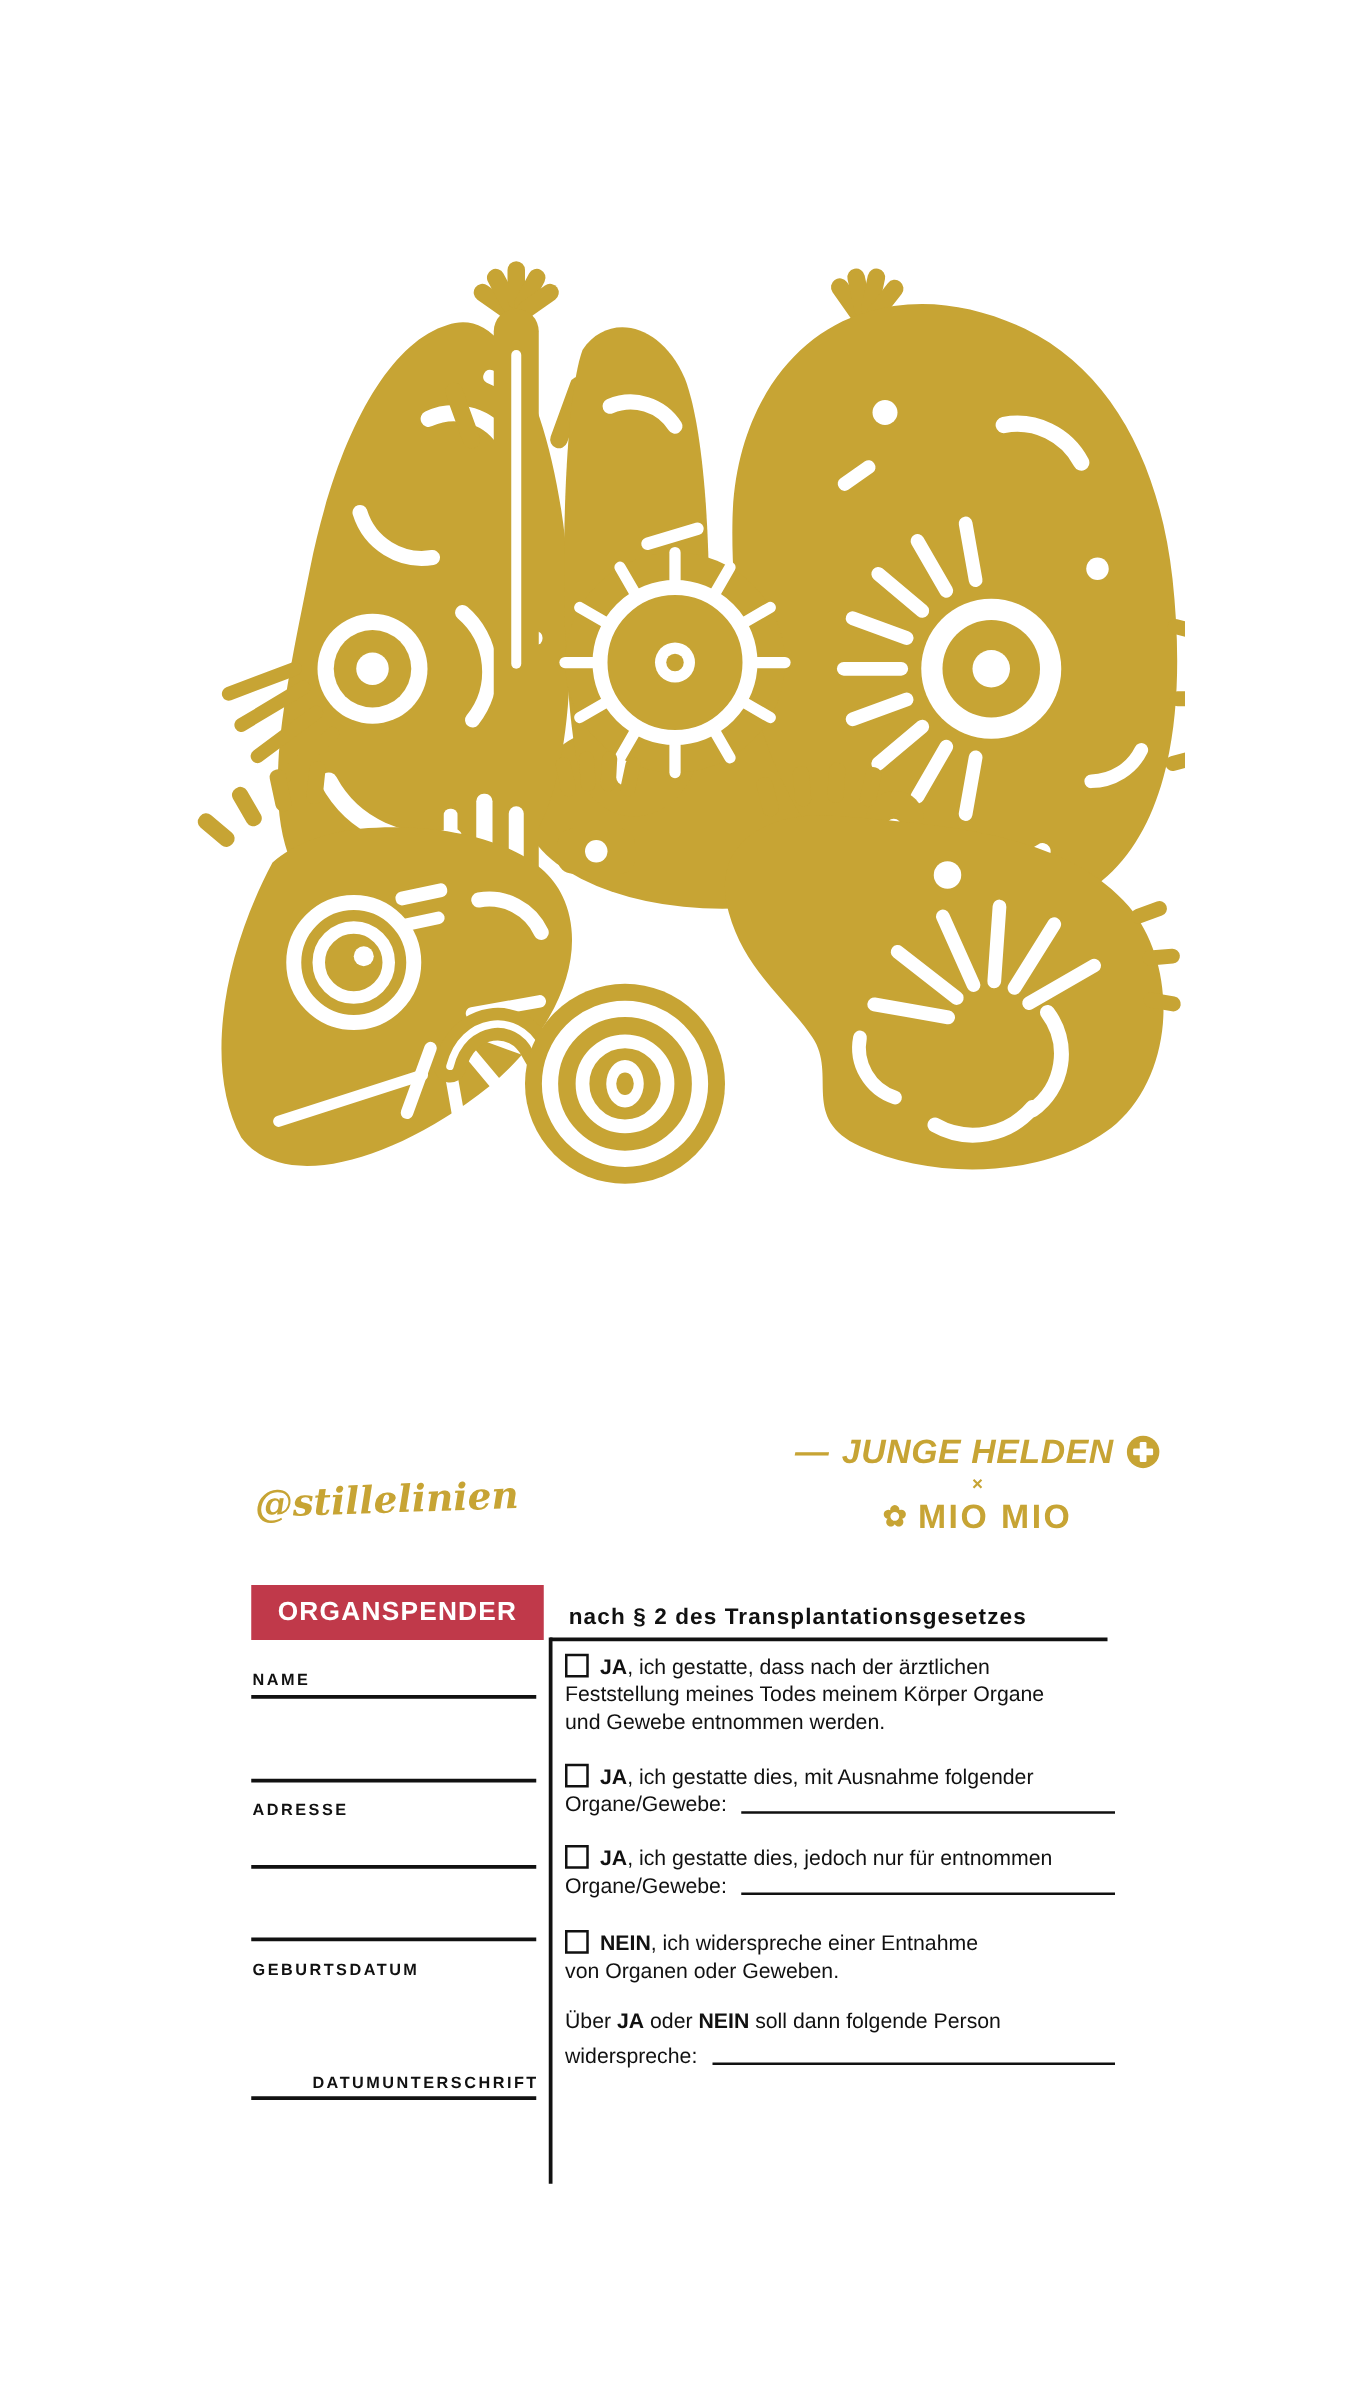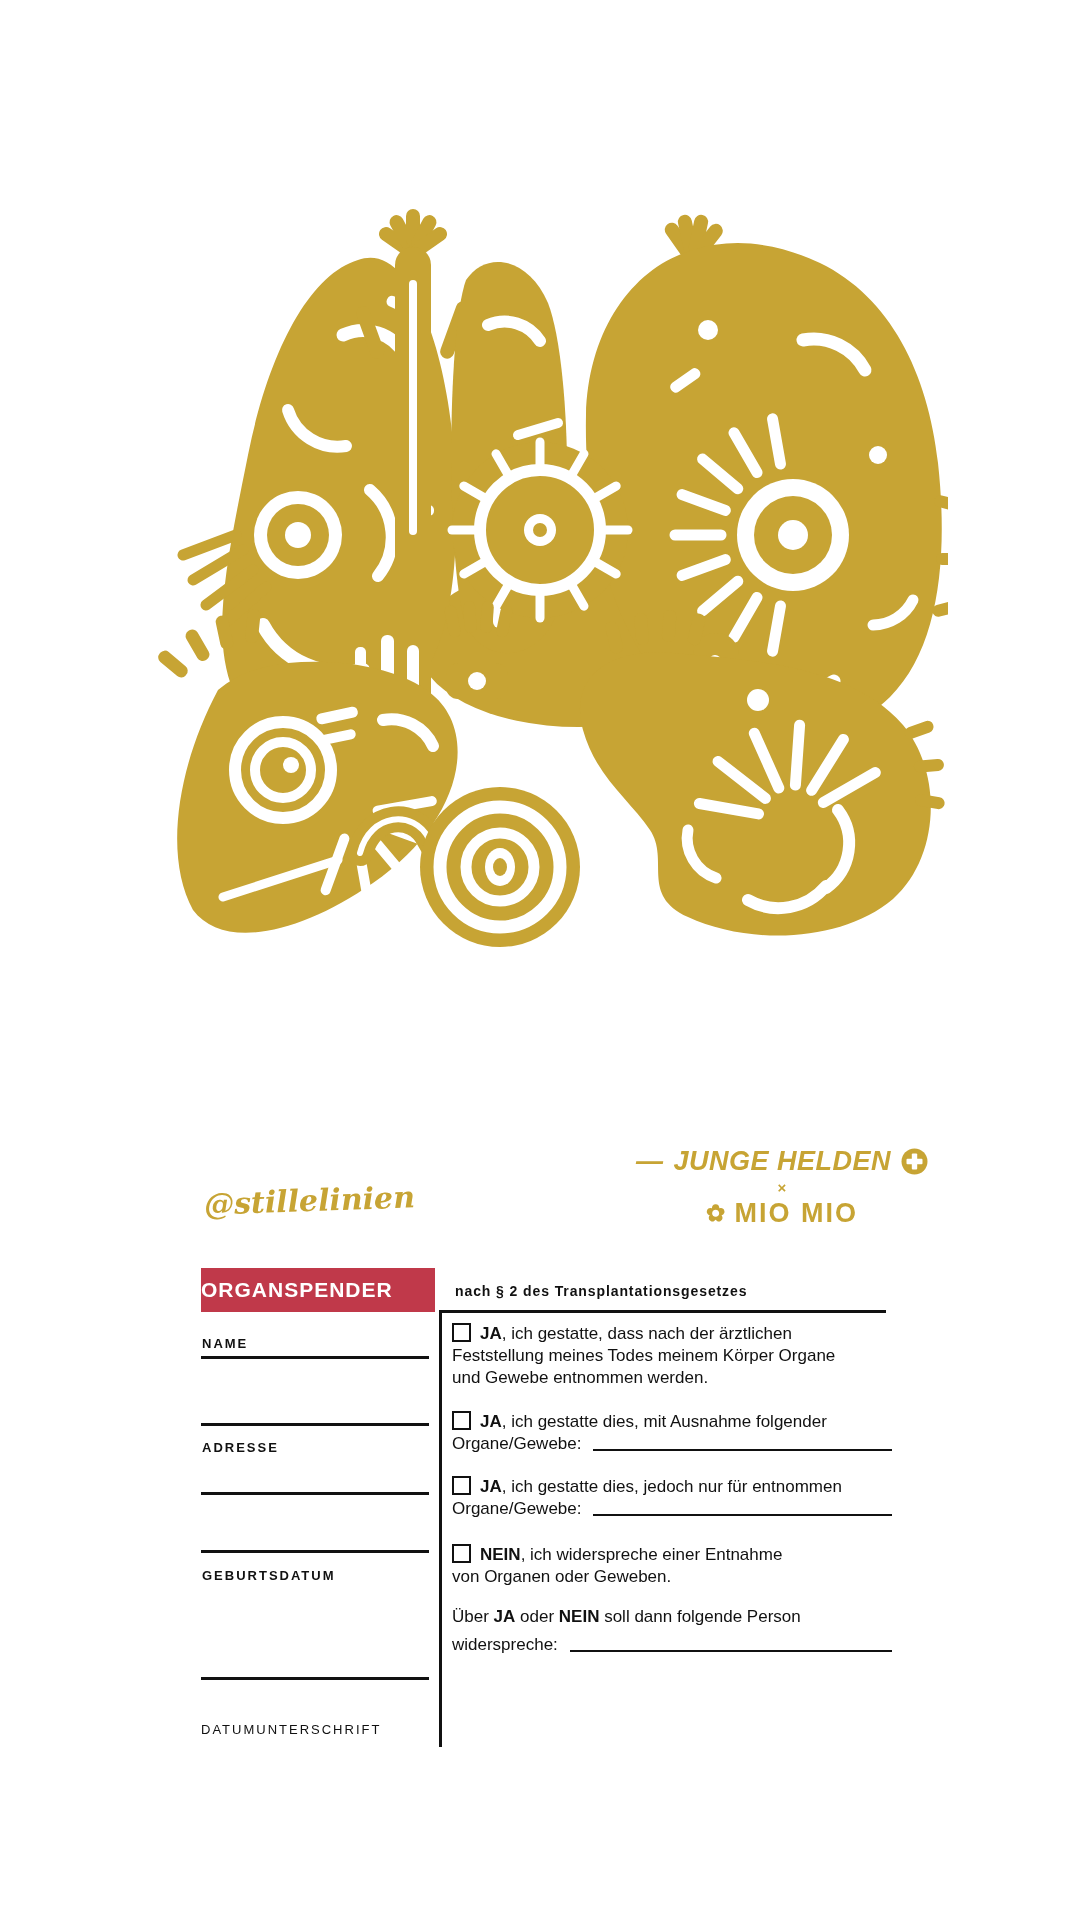--- a/index.html
+++ b/index.html
@@ -18,29 +18,29 @@
   .brand-dash{font-weight:900;}
   .brand-x{font-size:15px;font-weight:700;margin:2px 0;}
   .brand-line3{display:flex;align-items:center;justify-content:center;gap:9px;
                font-weight:700;font-size:27px;letter-spacing:2px;}
   .brand-flower{font-size:23px;letter-spacing:0;}
   .handle{position:absolute;left:204px;top:1183px;color:#C7A434;
           font-family:"DejaVu Serif",serif;font-style:italic;font-weight:700;
           font-size:30px;transform:rotate(-2deg);}
   
   .red-box{position:absolute;left:201px;top:1268px;width:234px;height:44px;background:#C0394A;
-           display:flex;align-items:center;justify-content:flex-start;}
+           display:flex;align-items:center;justify-content:center;}
   .red-box span{color:#fff;font-weight:700;font-size:21px;letter-spacing:1px;}
-  .subtitle{position:absolute;left:455px;top:1283px;font-size:14px;font-weight:700;letter-spacing:.9px;}
+  .subtitle{position:absolute;left:455px;top:1283px;font-size:18px;font-weight:700;letter-spacing:.9px;}
   .subtitle-underline{position:absolute;left:440px;top:1310px;width:446px;height:3px;background:#111;}
   .v-divider{position:absolute;left:439px;top:1310px;width:3px;height:437px;background:#111;}
   .hline{position:absolute;left:201px;width:228px;height:3px;background:#111;}
   .flabel{position:absolute;left:202px;font-size:13px;font-weight:700;letter-spacing:2px;}
-  .datum-row{position:absolute;left:201px;top:1722px;width:230px;display:flex;justify-content:flex-start;
-             font-size:13px;font-weight:400;letter-spacing:2px;}
+  .datum-row{position:absolute;left:201px;top:1658px;width:230px;display:flex;justify-content:flex-end;
+             font-size:13px;font-weight:700;letter-spacing:2px;}
   .right-col{position:absolute;left:452px;top:1320px;width:440px;font-size:17px;line-height:22px;}
   .prelines{white-space:pre-line;}
   .para{margin:0 0 22px 0;}
   .item1{margin-bottom:19px;}
   .item2{margin-bottom:18px;}
   .item3{margin-bottom:21px;}
   .item4{margin-bottom:18px;}
   .cb{display:inline-block;width:15px;height:15px;border:2.5px solid #111;margin-right:9px;
       transform:translateY(3px);background:#fff;}
   .b{font-weight:700;}

